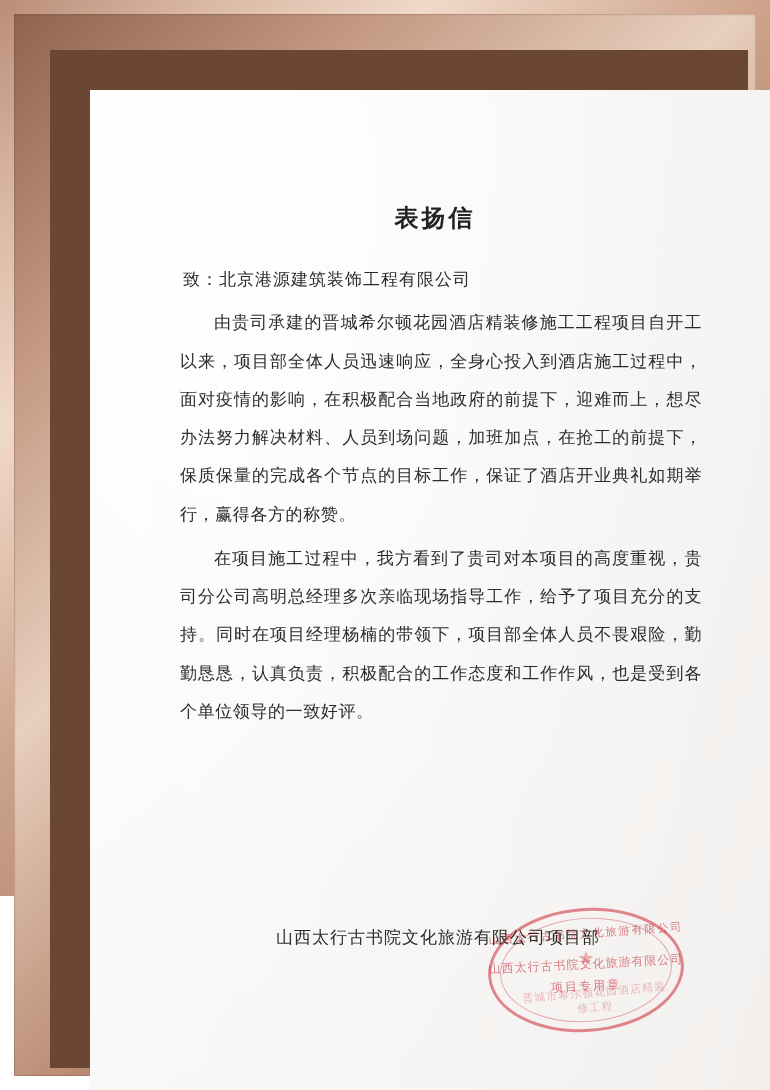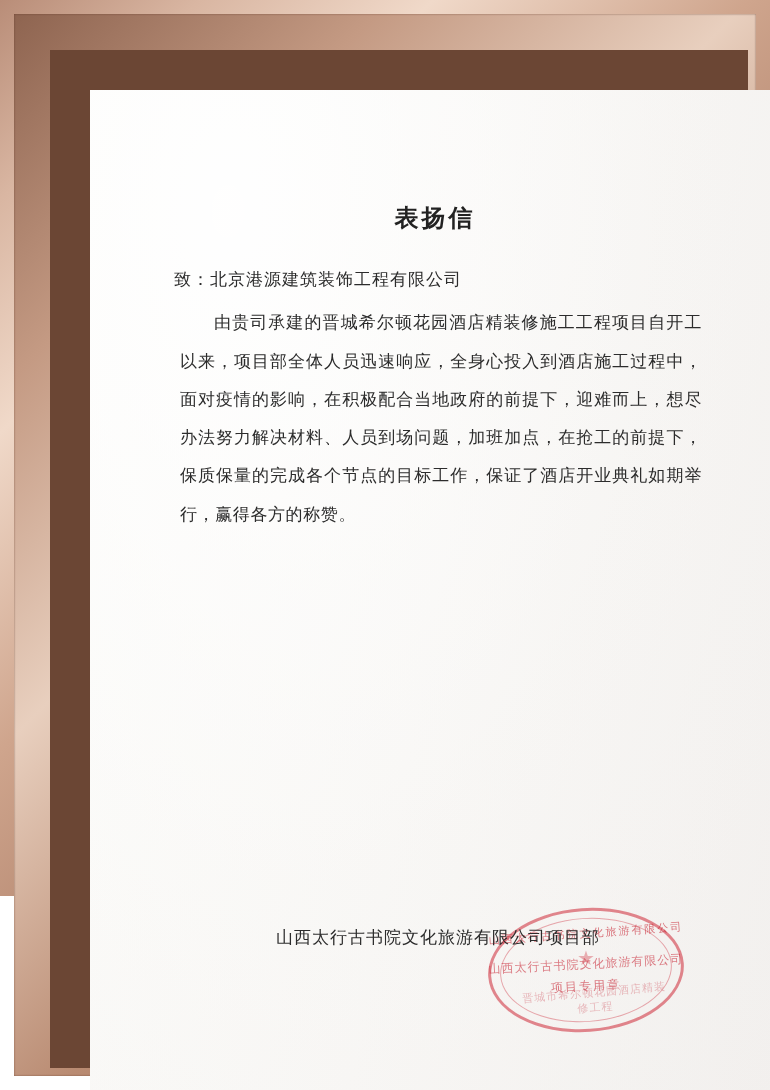--- a/index.html
+++ b/index.html
@@ -74,21 +74,21 @@
     font-size: 24px;
     letter-spacing: 3px;
     margin-top: 112px;
     margin-bottom: 30px;
     font-weight: 600;
     color: #222;
   }
   .salutation {
     font-size: 17px;
     line-height: 1.9;
-    margin-left: 6px;
+    margin-left: 15px;
     margin-bottom: 8px;
     letter-spacing: 1px;
   }
   .para {
     font-size: 17px;
     line-height: 2.25;
     text-indent: 2em;
     letter-spacing: 0.6px;
     margin: 0 0 6px 12px;
     text-align: justify;
@@ -193,20 +193,21 @@
       <div class="paper">
         <div class="paper-tint"></div>
 
         <div class="letter">
           <div class="letter-title">表扬信</div>
 
           <div class="salutation">致：北京港源建筑装饰工程有限公司</div>
 
           <p class="para">由贵司承建的晋城希尔顿花园酒店精装修施工工程项目自开工以来，项目部全体人员迅速响应，全身心投入到酒店施工过程中，面对疫情的影响，在积极配合当地政府的前提下，迎难而上，想尽办法努力解决材料、人员到场问题，加班加点，在抢工的前提下，保质保量的完成各个节点的目标工作，保证了酒店开业典礼如期举行，赢得各方的称赞。</p>
 
+          <p class="para">在项目施工过程中，我方看到了贵司对本项目的高度重视，贵司分公司高明总经理多次亲临现场指导工作，给予了项目充分的支持。同时在项目经理杨楠的带领下，项目部全体人员不畏艰险，勤勤恳恳，认真负责，积极配合的工作态度和工作作风，也是受到各个单位领导的一致好评。</p>
 
         </div>
 
         <div class="seal">
           <div class="seal-ellipse"></div>
           <div class="seal-ellipse inner"></div>
           <div class="seal-top-text">山西太行古书院文化旅游有限公司</div>
           <div class="seal-star">★</div>
           <div class="seal-mid-text">山西太行古书院文化旅游有限公司</div>
           <div class="seal-bot-text">项目专用章</div>

